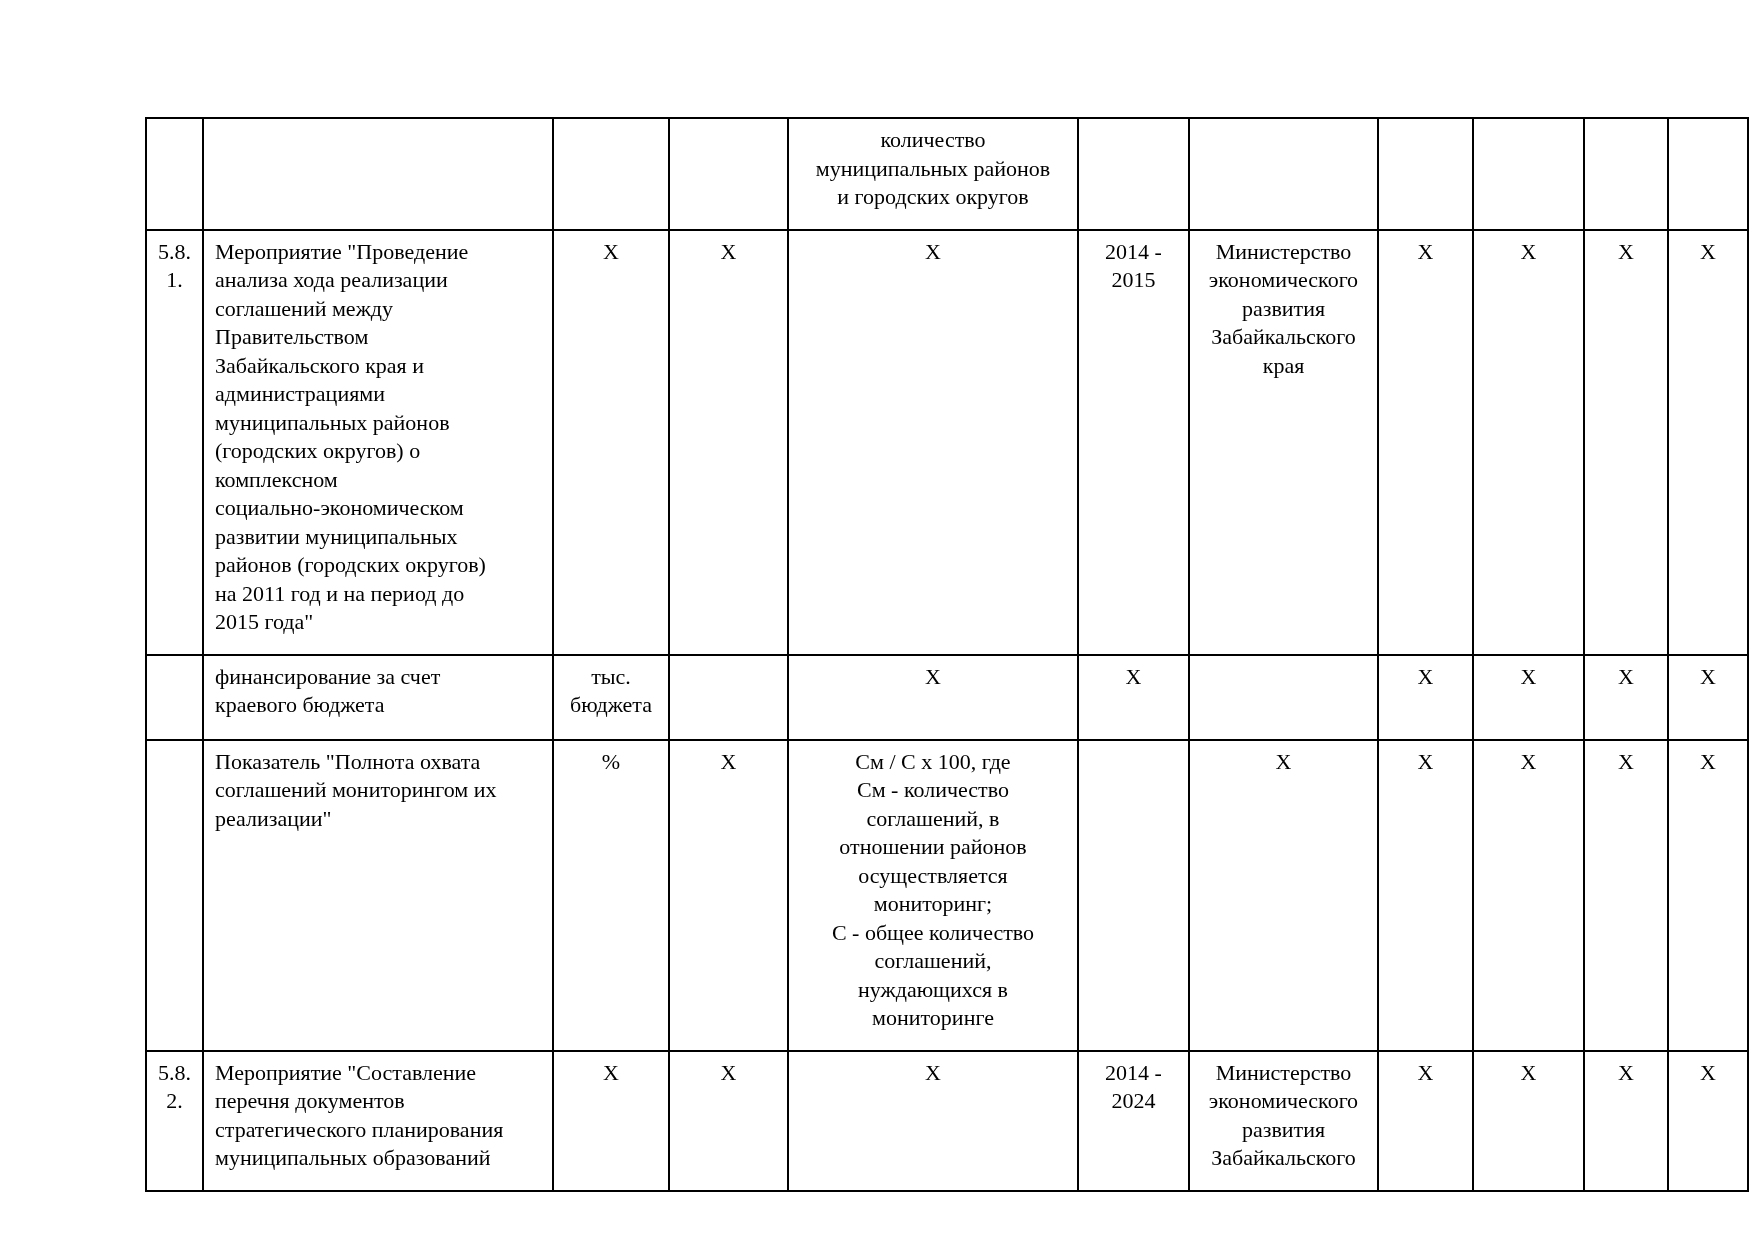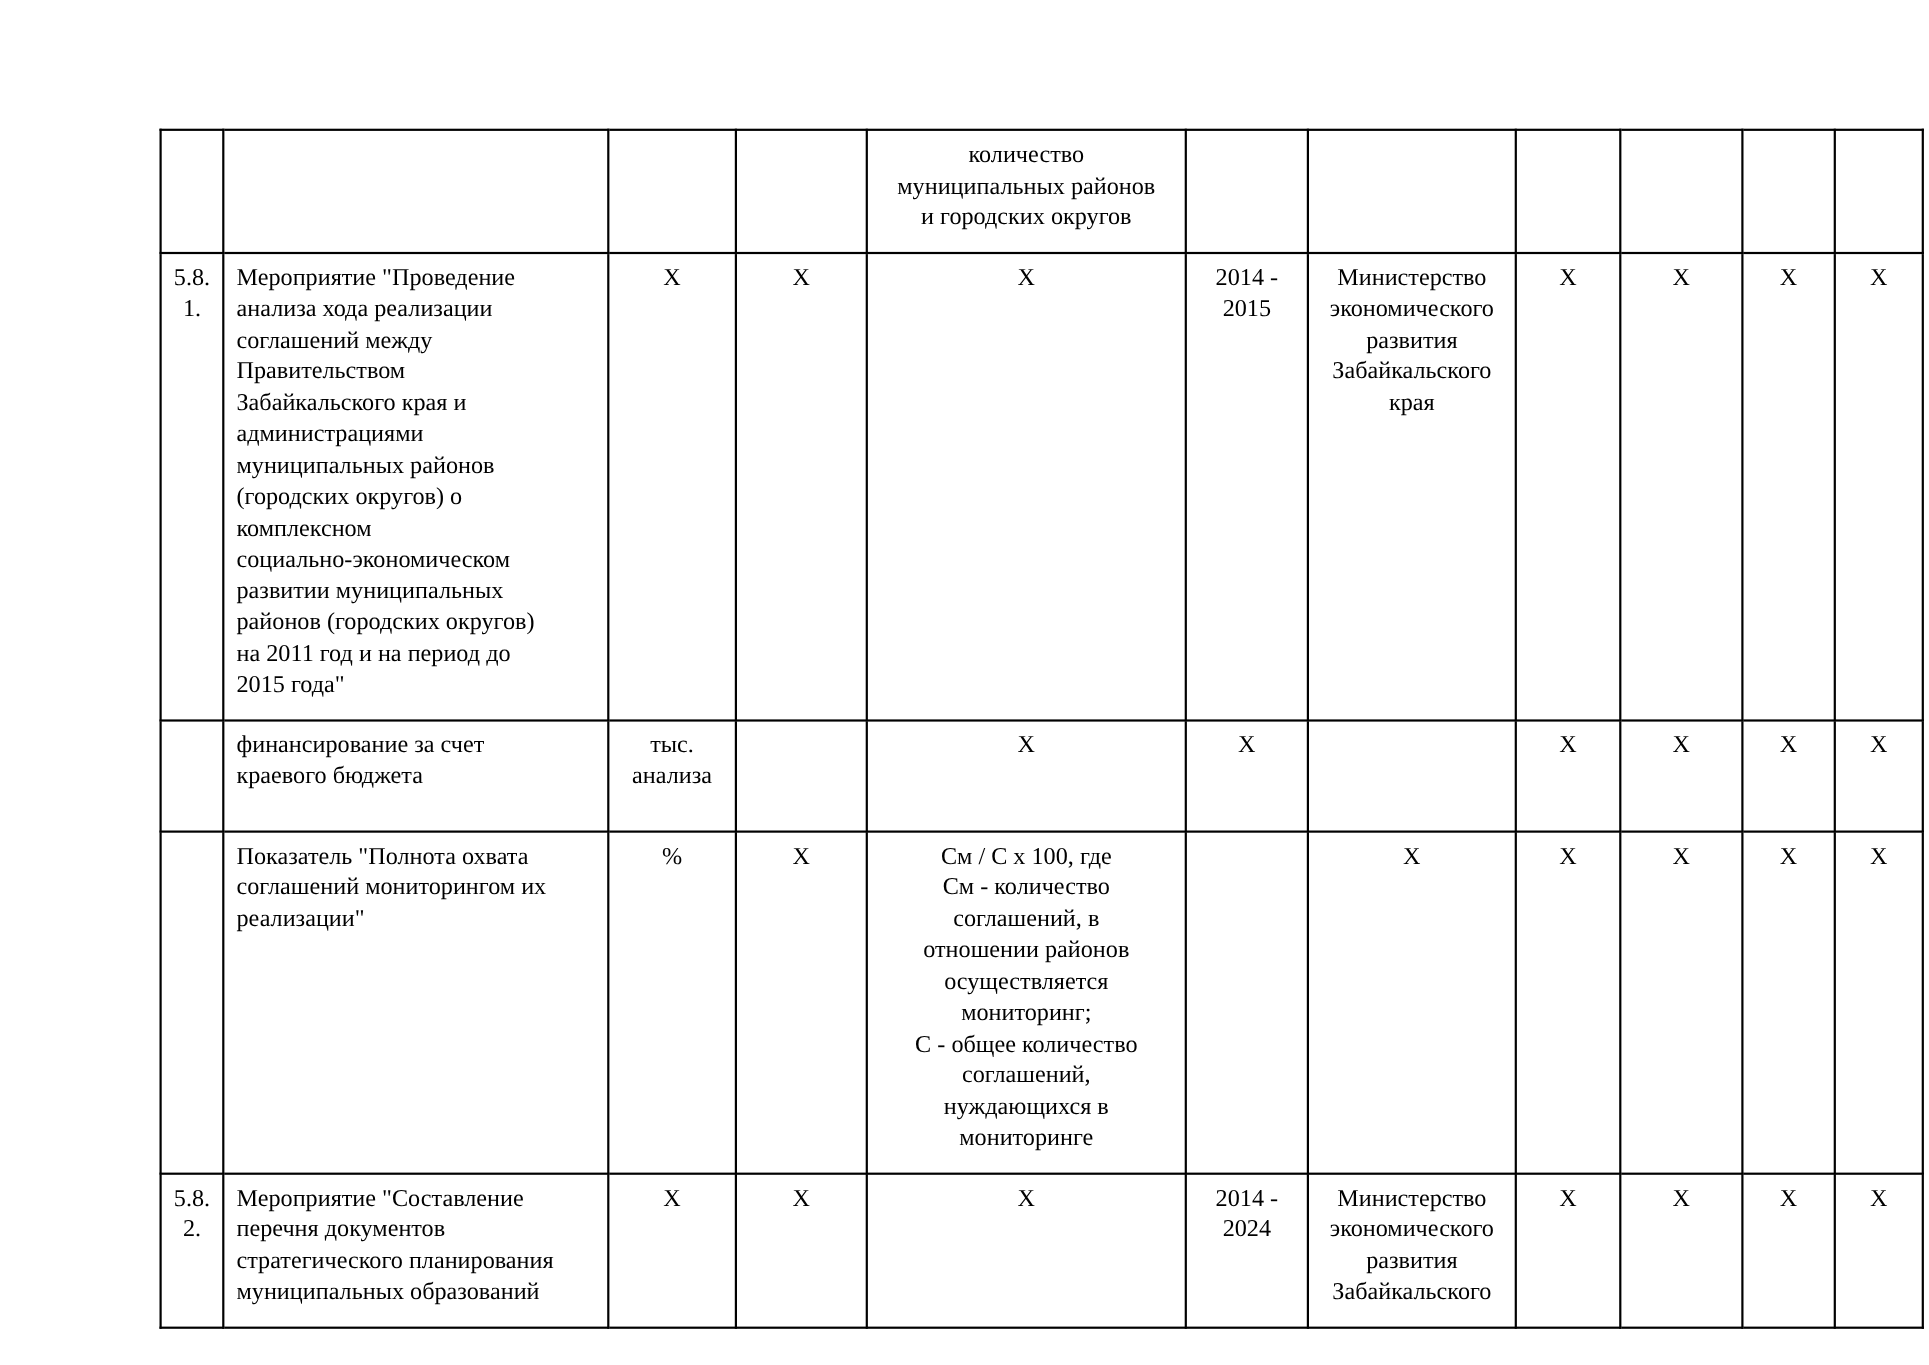--- a/index.html
+++ b/index.html
@@ -34,21 +34,21 @@
     white-space: pre-line;
     overflow: hidden;
   }
   table.doc-table td.left {
     text-align: left;
     padding-left: 11px;
     padding-right: 8px;
   }
   tr.r0 { height: 111px; }
   tr.r1 { height: 422px; }
-  tr.r2 { height: 101px;  }
+  tr.r2 { height: 85px;  }
   tr.r3 { height: 307px; }
   tr.r4 { height: 135px; }
 </style>
 </head>
 <body>
 
 <div class="page">
   <table class="doc-table">
     <colgroup>
       <col style="width:57px">
@@ -109,21 +109,21 @@
         <td>Х</td>
         <td>Х</td>
         <td>Х</td>
         <td>Х</td>
       </tr>
       <tr class="r2">
         <td></td>
         <td class="left">финансирование за счет
 краевого бюджета</td>
         <td>тыс.
-анализа</td>
+бюджета</td>
         <td></td>
         <td>Х</td>
         <td>Х</td>
         <td></td>
         <td>Х</td>
         <td>Х</td>
         <td>Х</td>
         <td>Х</td>
       </tr>
       <tr class="r3">

